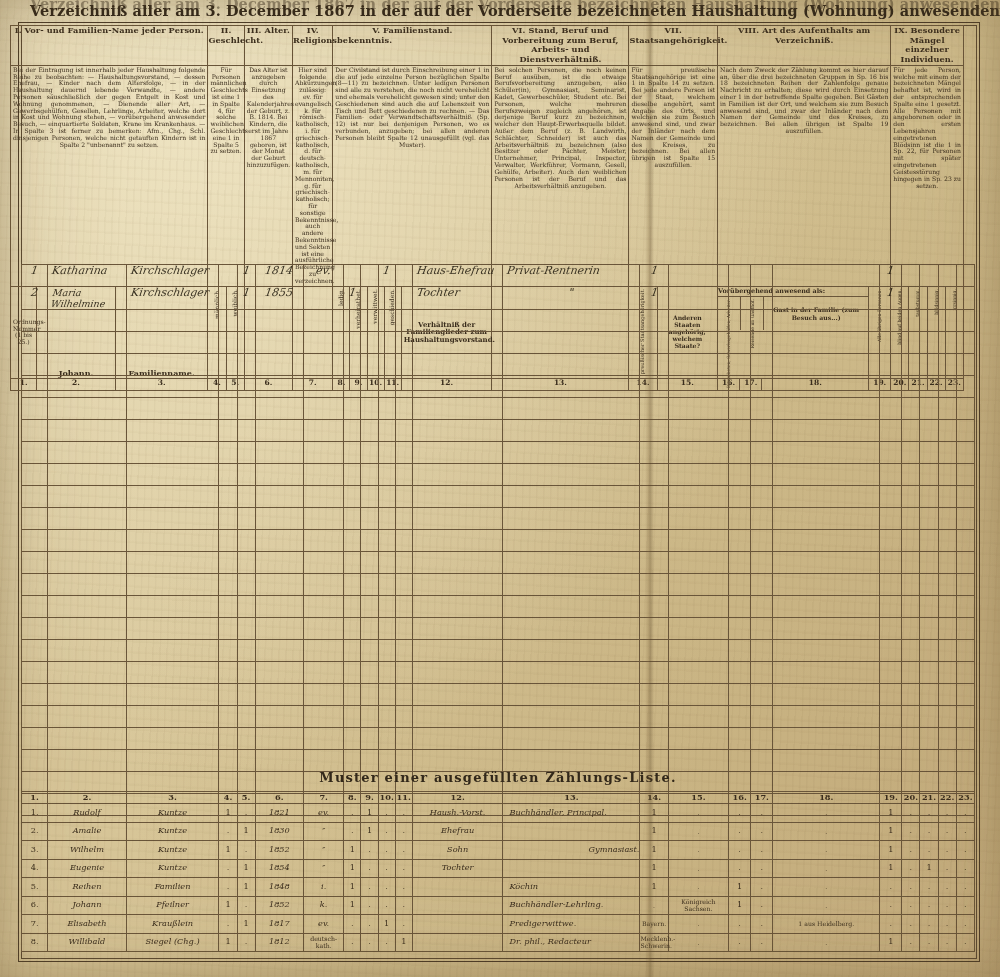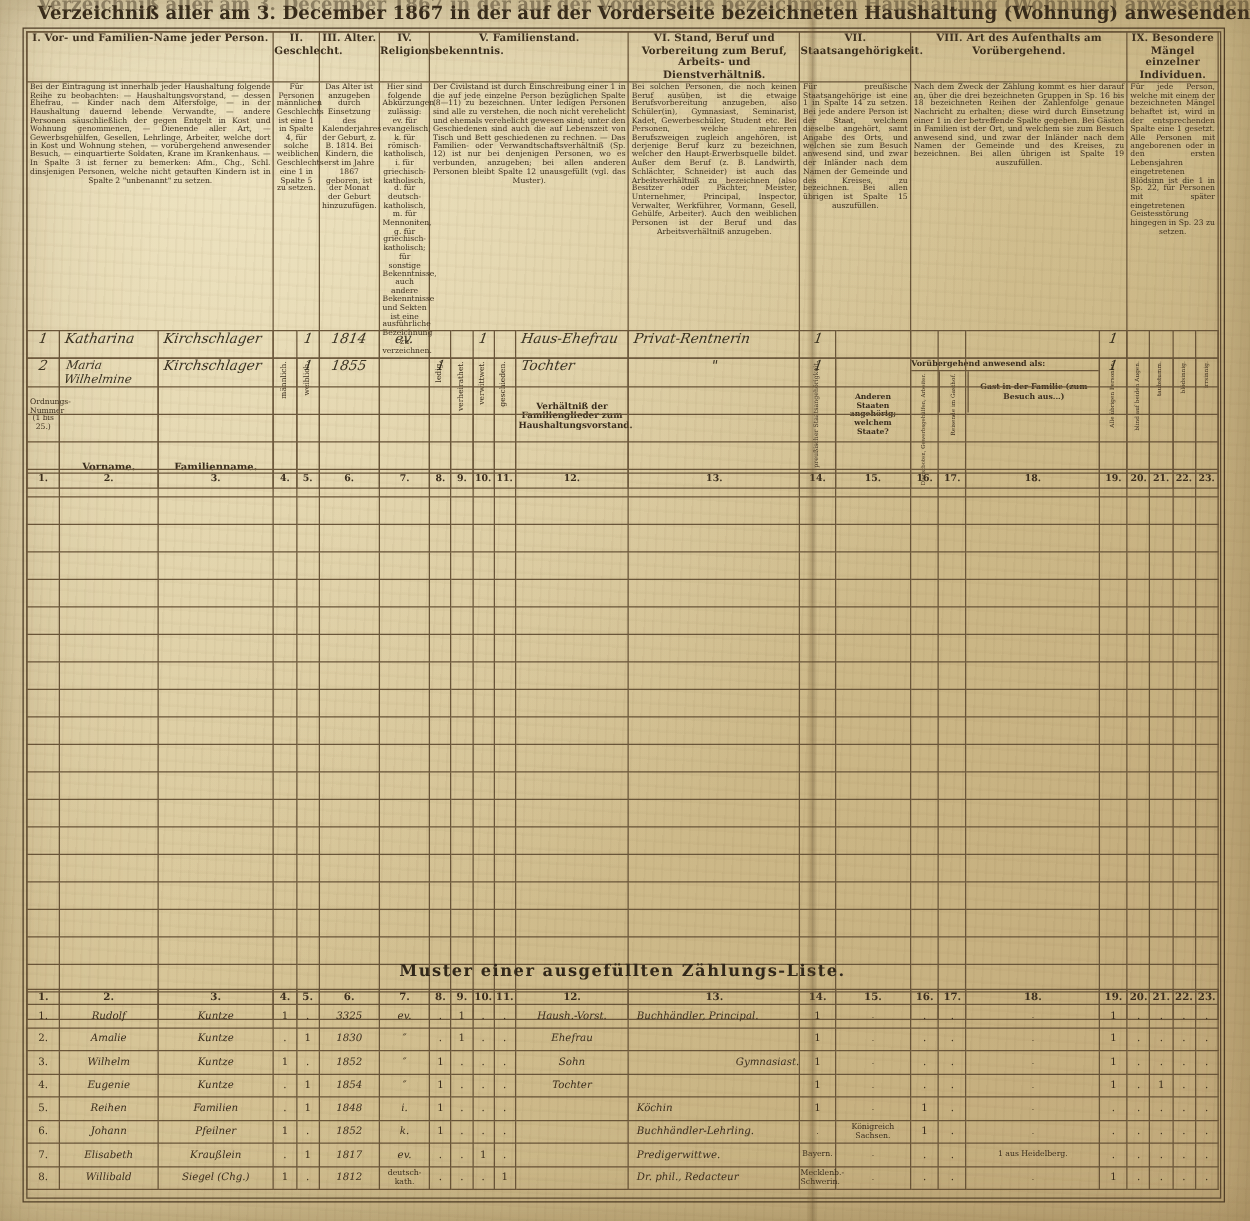--- a/index.html
+++ b/index.html
@@ -85,21 +85,21 @@
   }
   table.grid td, table.grid th {
     border: .7px solid #6a563a;
     padding: 0;
     vertical-align: top;
     color: #3a2d1d;
   }
 
   
   #head-table {
-    left: 21px; top: 25px;
+    left: 10px; top: 25px;
     width: 954px;
   }
   .colhead {
     font-weight: bold;
     font-size: 8.2px;
     text-align: center;
     letter-spacing: .1px;
   }
   .fine {
     font-size: 6.1px;
@@ -229,21 +229,21 @@
 
     <tbody>
         <tr>
       <td colspan="3" class="colhead">I. Vor- und Familien-Name jeder Person.</td>
       <td colspan="2" class="colhead">II. Geschlecht.</td>
       <td class="colhead">III. Alter.</td>
       <td class="colhead">IV. Religionsbekenntnis.</td>
       <td colspan="5" class="colhead">V. Familienstand.</td>
       <td class="colhead">VI. Stand, Beruf und Vorbereitung zum Beruf, Arbeits- und Dienstverhältniß.</td>
       <td colspan="2" class="colhead">VII. Staatsangehörigkeit.</td>
-      <td colspan="4" class="colhead">VIII. Art des Aufenthalts am Vorübergehend.</td>
+      <td colspan="4" class="colhead">VIII. Art des Aufenthalts am Verzeichniß.</td>
       <td colspan="4" class="colhead">IX. Besondere Mängel einzelner Individuen.</td>
     </tr>
 
     <tr style="height:170px">
       <td colspan="3">
         <span class="fine">Bei der Eintragung ist innerhalb jeder Haushaltung folgende Reihe zu beobachten: — Haushaltungsvorstand, — dessen Ehefrau, — Kinder nach dem Altersfolge, — in der Haushaltung dauernd lebende Verwandte, — andere Personen säuschließlich der gegen Entgelt in Kost und Wohnung genommenen, — Dienende aller Art, — Gewerbsgehülfen, Gesellen, Lehrlinge, Arbeiter, welche dort in Kost und Wohnung stehen, — vorübergehend anwesender Besuch, — einquartierte Soldaten, Krane im Krankenhaus. — In Spalte 3 ist ferner zu bemerken: Afm., Chg., Schl. dinsjenigen Personen, welche nicht getauften Kindern ist in Spalte 2 "unbenannt" zu setzen.</span>
       </td>
       <td colspan="2">
         <span class="finec">Für Personen männlichen Geschlechts ist eine 1 in Spalte 4, für solche weiblichen Geschlechts eine 1 in Spalte 5 zu setzen.</span>
       </td>
@@ -267,21 +267,21 @@
       </td>
       <td colspan="4">
         <span class="fine">Für jede Person, welche mit einem der bezeichneten Mängel behaftet ist, wird in der entsprechenden Spalte eine 1 gesetzt. Alle Personen mit angeborenen oder in den ersten Lebensjahren eingetretenen Blödsinn ist die 1 in Sp. 22, für Personen mit später eingetretenen Geistesstörung hingegen in Sp. 23 zu setzen.</span>
       </td>
     </tr>
 
     <tr style="height:46px">
       <td style="vertical-align:middle">
         <span class="finec">Ordnungs-Nummer (1 bis 25.)</span>
       </td>
-      <td class="subhead" style="vertical-align:bottom">Vorname.</td>
+      <td class="subhead" style="vertical-align:bottom">Johann.</td>
       <td class="subhead" style="vertical-align:bottom">Familienname.</td>
       <td style="text-align:center">
         <span class="vtext">männlich.</span>
       </td>
       <td style="text-align:center">
         <span class="vtext">weiblich.</span>
       </td>
       <td></td>
       <td></td>
       <td style="text-align:center">
@@ -1078,21 +1078,21 @@
       <td>22.</td>
       <td>23.</td>
     </tr>
 
     <tr>
       <td>1.</td>
       <td class="it">Rudolf</td>
       <td class="it">Kuntze</td>
       <td>1</td>
       <td>.</td>
-      <td class="it">3325</td>
+      <td class="it">1821</td>
       <td class="it">ev.</td>
       <td>.</td>
       <td>1</td>
       <td>.</td>
       <td>.</td>
       <td class="it">Haush.-Vorst.</td>
       <td class="it" style="text-align:left;padding-left:6px">Buchhändler, Principal.</td>
       <td>1</td>
       <td class="small">.</td>
       <td>.</td>

